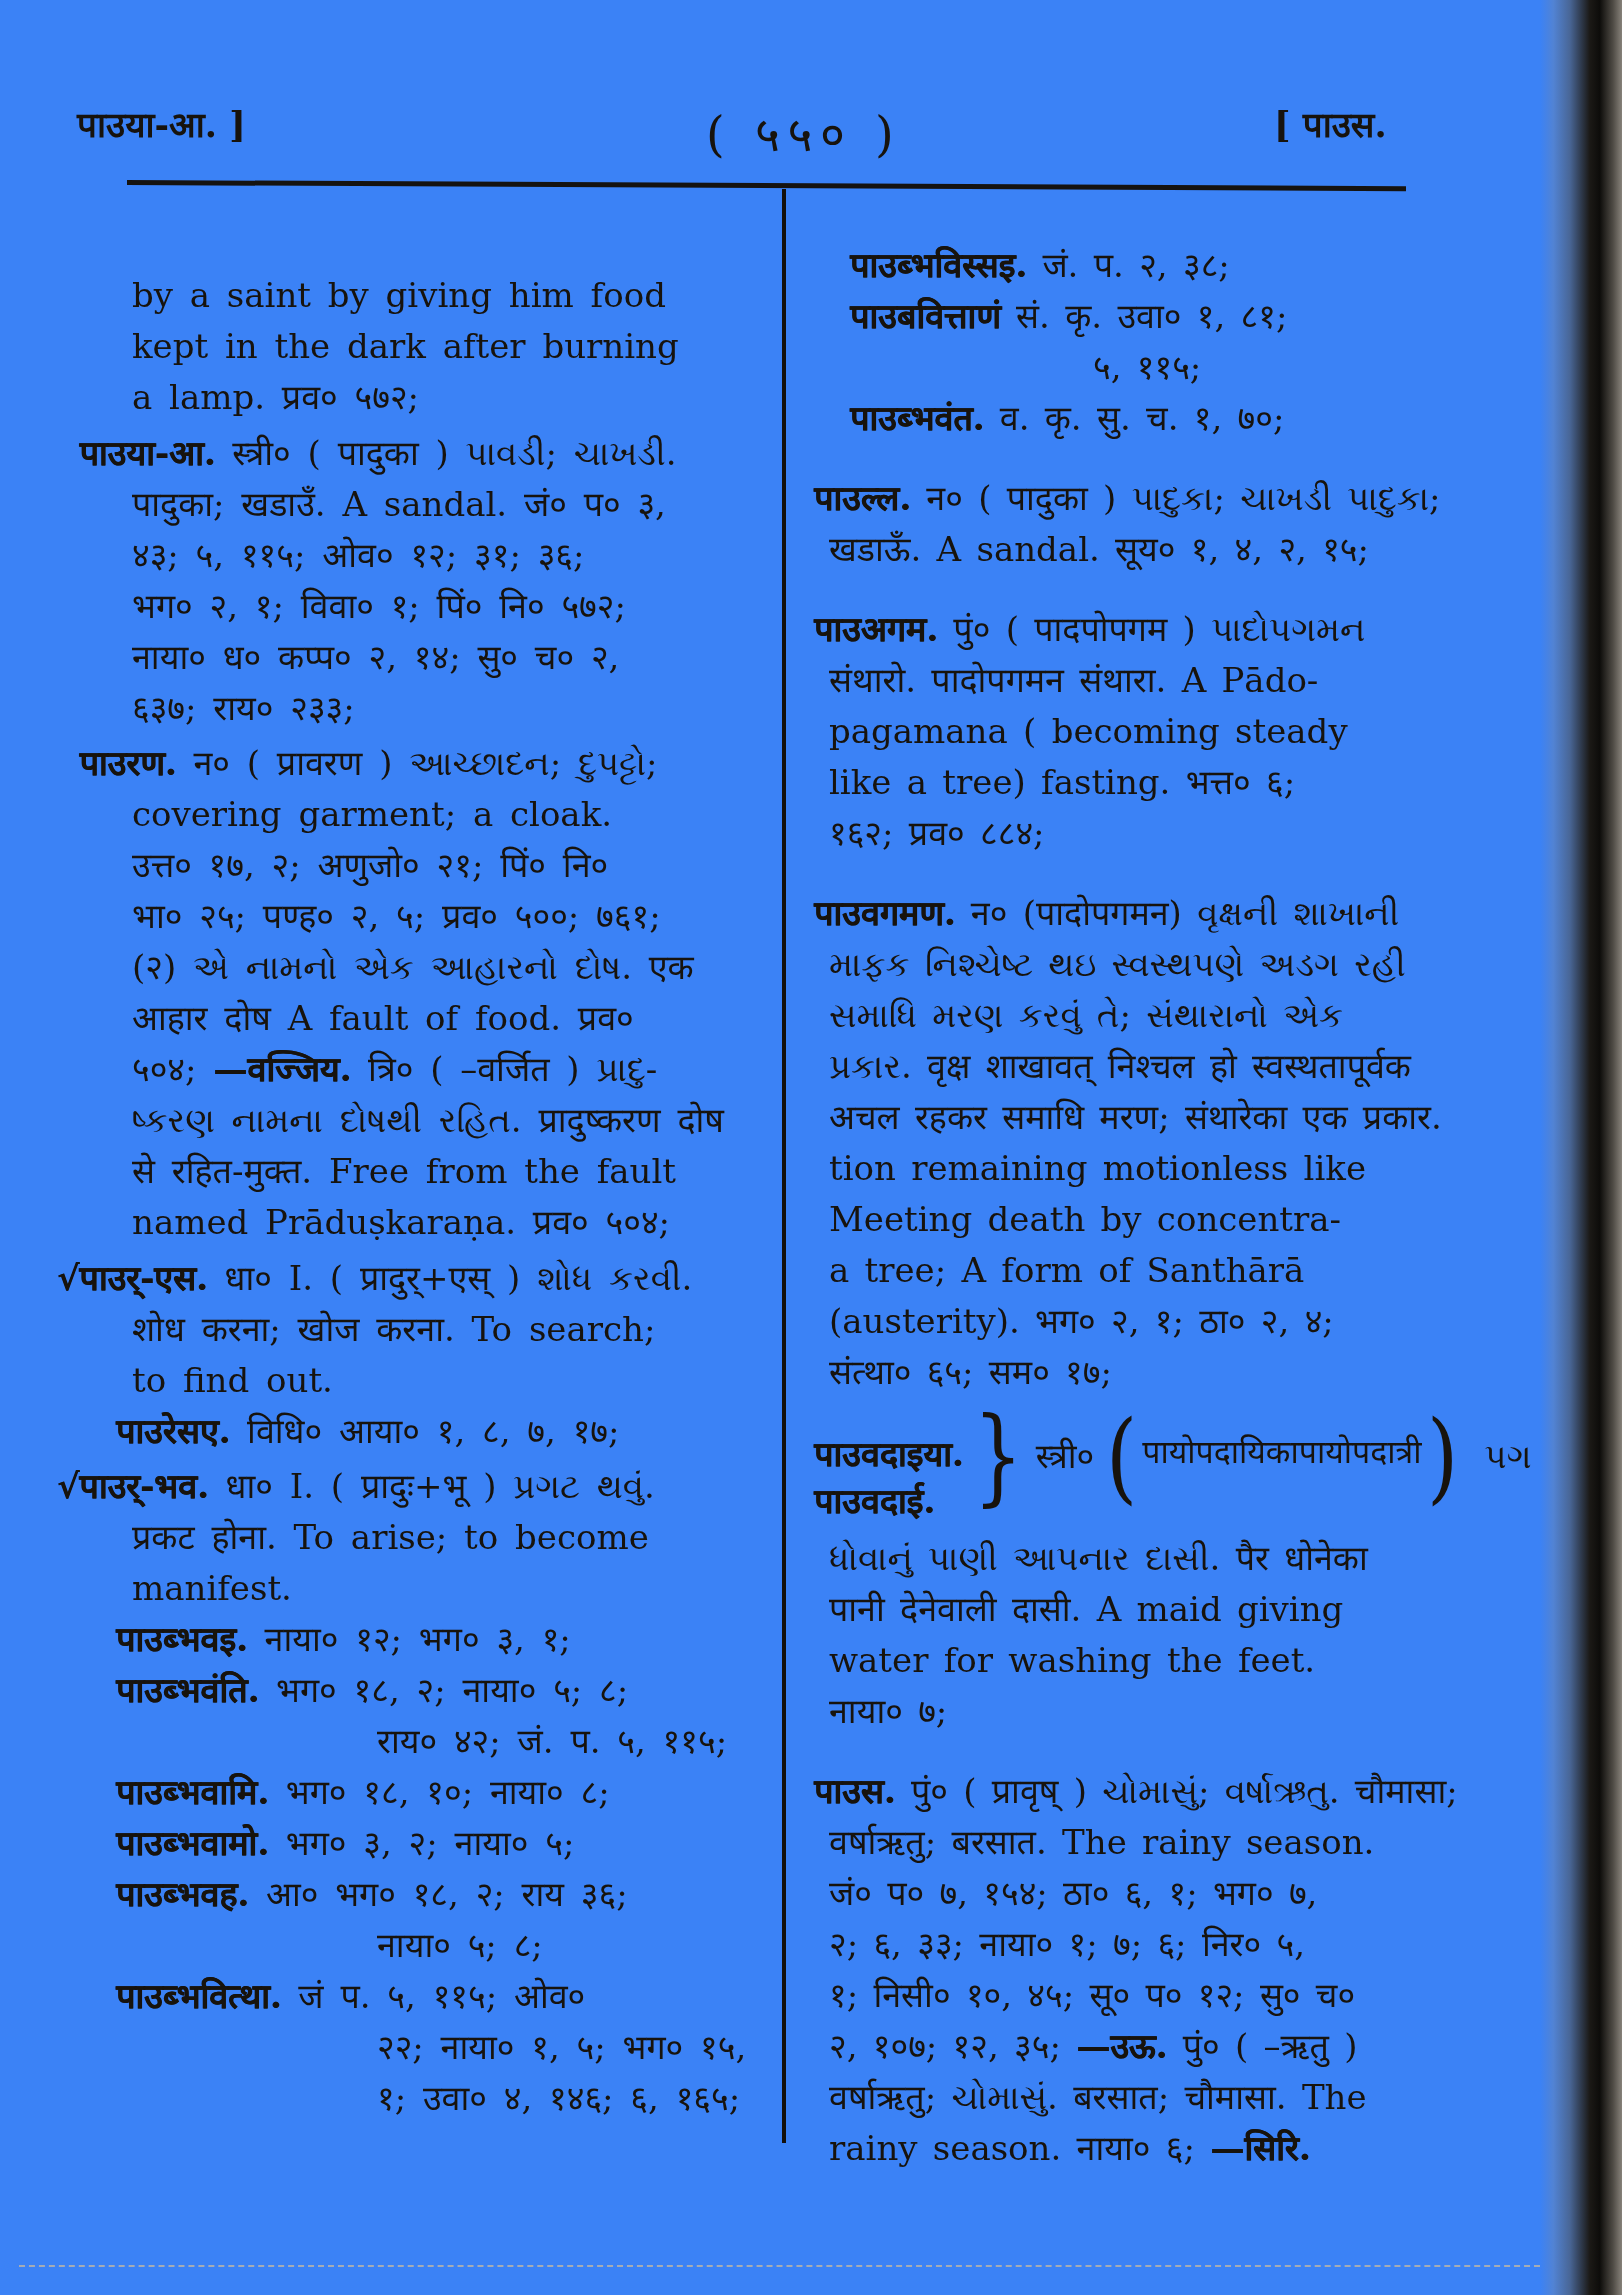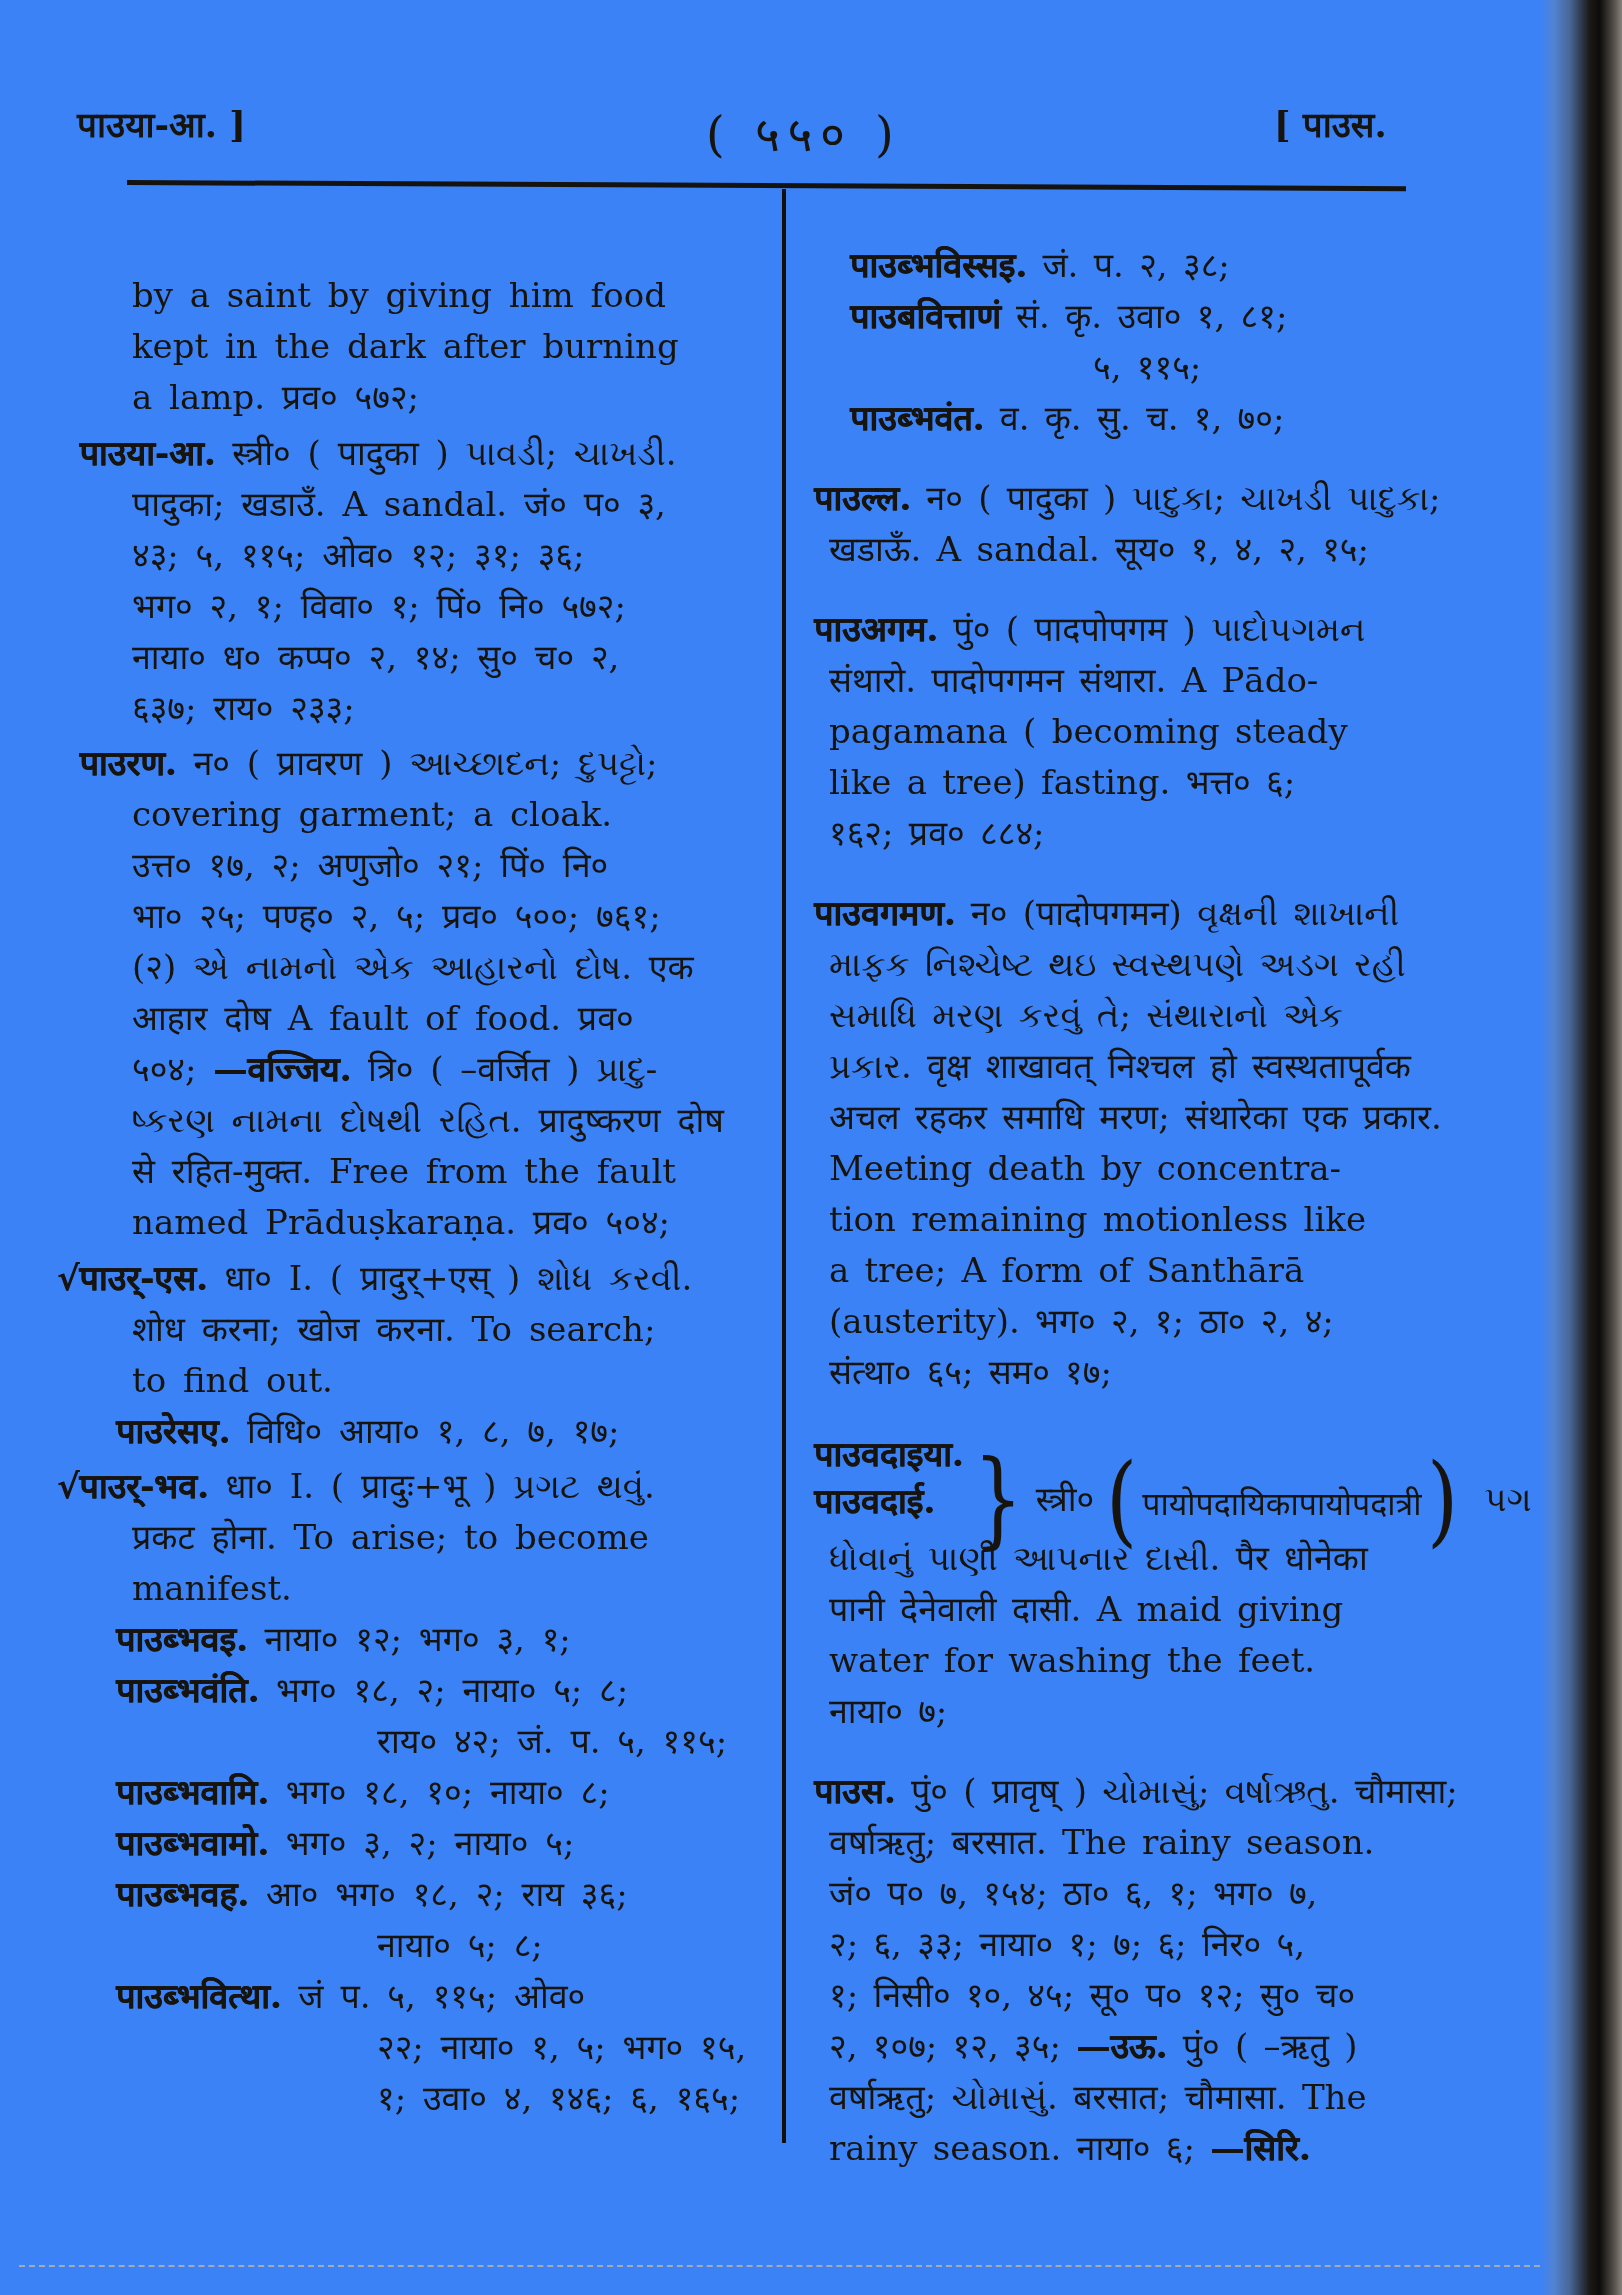--- a/index.html
+++ b/index.html
@@ -39,21 +39,21 @@
   .col-left .k-entry{padding-left:4.5px;margin-top:4.5px;}
   .col-left .k-entry.root{padding-left:0;margin-left:-18px;}
   .col-left .k-cont{padding-left:57px;}
   .col-left .k-sub{padding-left:41px;}
   .col-left .k-deep{padding-left:302px;}
   .col-right .k-entry{padding-left:0;margin-top:29px;}
   .col-right .k-cont{padding-left:15px;}
   .col-right .k-sub{padding-left:36px;}
   .col-right .k-deep{padding-left:279px;}
   
-  .brace-row{display:flex;align-items:flex-end;margin-top:33px;margin-bottom:7.5px;}
+  .brace-row{display:flex;align-items:flex-start;margin-top:33px;margin-bottom:7.5px;}
   .brace-heads{display:flex;flex-direction:column;line-height:47px;}
   .brace-heads .bh{font-weight:700;text-shadow:0.5px 0 currentColor;}
   .brace-char{font-size:104px;font-weight:400;margin:0 3px 0 1.5px;transform:scaleX(0.75);}
   .gender{margin:0 7.5px 0 1.5px;}
   .paren{font-size:100px;font-weight:300;transform:scaleX(0.8);}
   .paren-words{display:flex;flex-direction:row;line-height:42px;text-align:center;margin:0 1.5px;font-size:32px;}
   .tail{margin-left:22.6px;}
 </style>
 </head>
 <body>
@@ -116,22 +116,22 @@
       <div class="line k-entry"><span class="bold">पाउअगम.</span><span> पुं० ( पादपोपगम ) પાદોપગમન</span></div>
       <div class="line k-cont"><span>संथारो. पादोपगमन संथारा. A Pādo-</span></div>
       <div class="line k-cont"><span>pagamana ( becoming steady</span></div>
       <div class="line k-cont"><span>like a tree) fasting. भत्त० ६;</span></div>
       <div class="line k-cont"><span>१६२; प्रव० ८८४;</span></div>
       <div class="line k-entry"><span class="bold">पाउवगमण.</span><span> न० (पादोपगमन) વૃક્ષની શાખાની</span></div>
       <div class="line k-cont"><span>માફક નિશ્ચેષ્ટ થઇ સ્વસ્થપણે અડગ રહી</span></div>
       <div class="line k-cont"><span>સમાધિ મરણ કરવું તે; સંથારાનો એક</span></div>
       <div class="line k-cont"><span>પ્રકાર. वृक्ष शाखावत् निश्चल हो स्वस्थतापूर्वक</span></div>
       <div class="line k-cont"><span>अचल रहकर समाधि मरण; संथारेका एक प्रकार.</span></div>
+      <div class="line k-cont"><span>tion remaining motionless like</span></div>
       <div class="line k-cont"><span>Meeting death by concentra-</span></div>
-      <div class="line k-cont"><span>tion remaining motionless like</span></div>
       <div class="line k-cont"><span>a tree; A form of Santhārā</span></div>
       <div class="line k-cont"><span>(austerity). भग० २, १; ठा० २, ४;</span></div>
       <div class="line k-cont"><span>संत्था० ६५; सम० १७;</span></div>
       <div class="line k-brace brace-row">
         <div class="brace-heads">
           <div class="bh">पाउवदाइया.</div>
           <div class="bh">पाउवदाई.</div>
         </div>
         <div class="brace-char">}</div>
         <div class="gender">स्त्री०</div>

